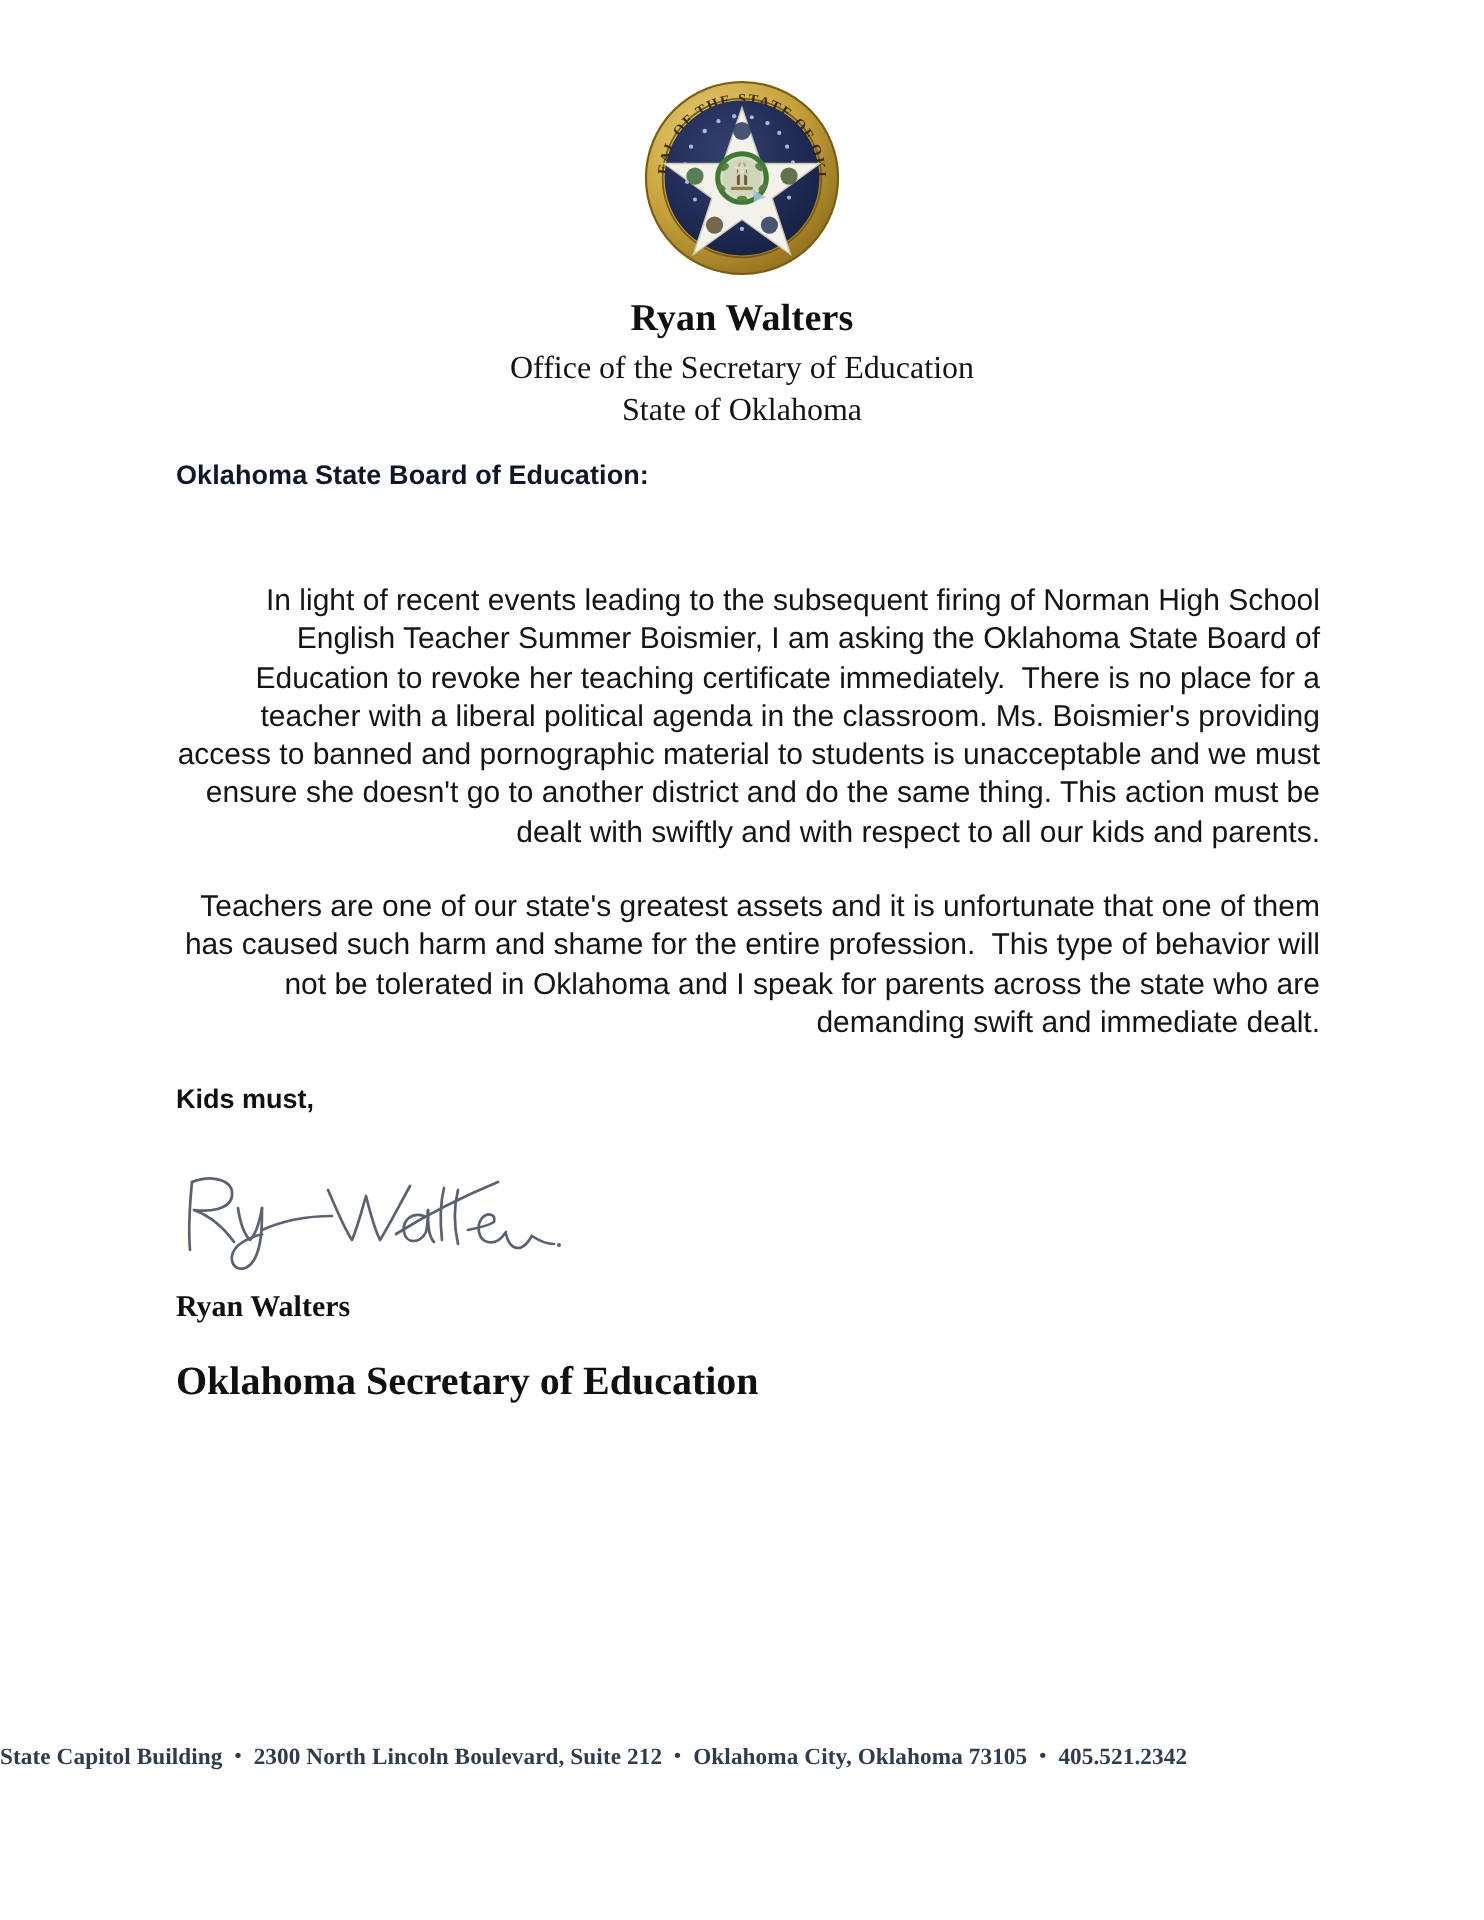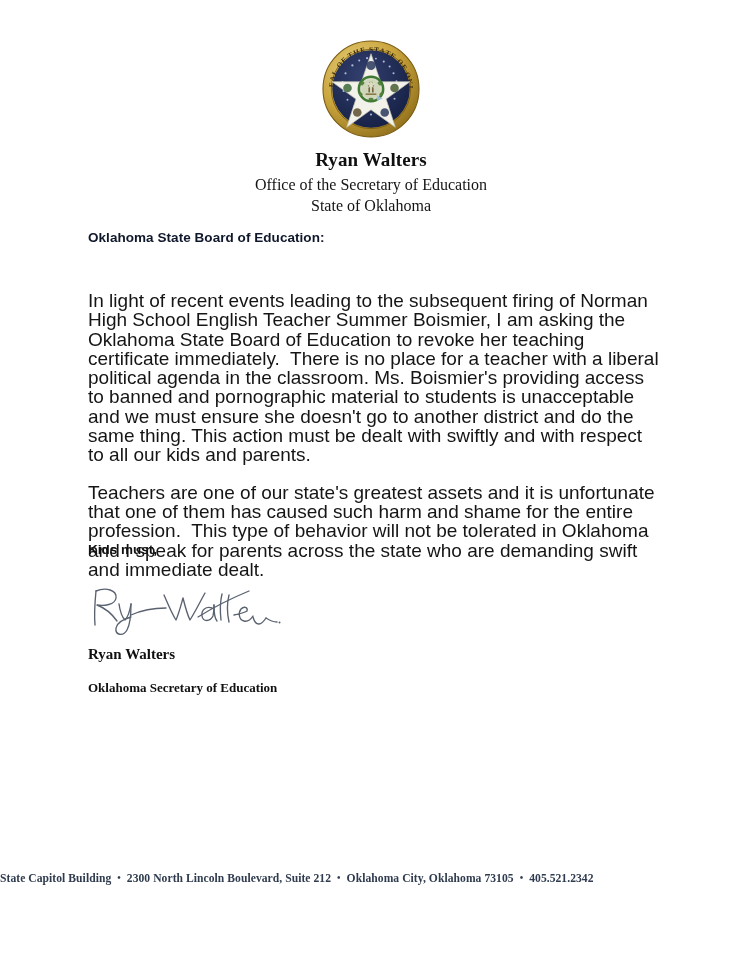--- a/index.html
+++ b/index.html
@@ -66,25 +66,25 @@
   .salutation {
     font-family: "Liberation Sans", sans-serif;
     font-weight: bold;
     font-size: 13.5px;
     color: #0f172a;
     letter-spacing: 0.05px;
     margin: 0 0 46px 0;
   }
   .para {
     font-family: "Liberation Sans", sans-serif;
-    font-size: 19px;
+    font-size: 15px;
     line-height: 19.3px;
     color: #151515;
     margin: 0 0 18px 0;
-    text-align: left;
+    text-align: right;
     white-space: pre-wrap;
   }
   .para:last-of-type { margin-bottom: 0; }
 
   
   .closing {
     position: absolute;
     left: 88px;
     top: 542px;
     font-family: "Liberation Sans", sans-serif;
@@ -109,21 +109,21 @@
     font-weight: bold;
     font-size: 15px;
     color: #101010;
   }
   .sig-title {
     position: absolute;
     left: 88px;
     top: 680px;
     font-family: "Liberation Serif", serif;
     font-weight: bold;
-    font-size: 13px;
+    font-size: 20px;
     color: #101010;
   }
 
   
   .footer {
     position: absolute;
     left: 0;
     right: 0;
     top: 872px;
     text-align: left;

